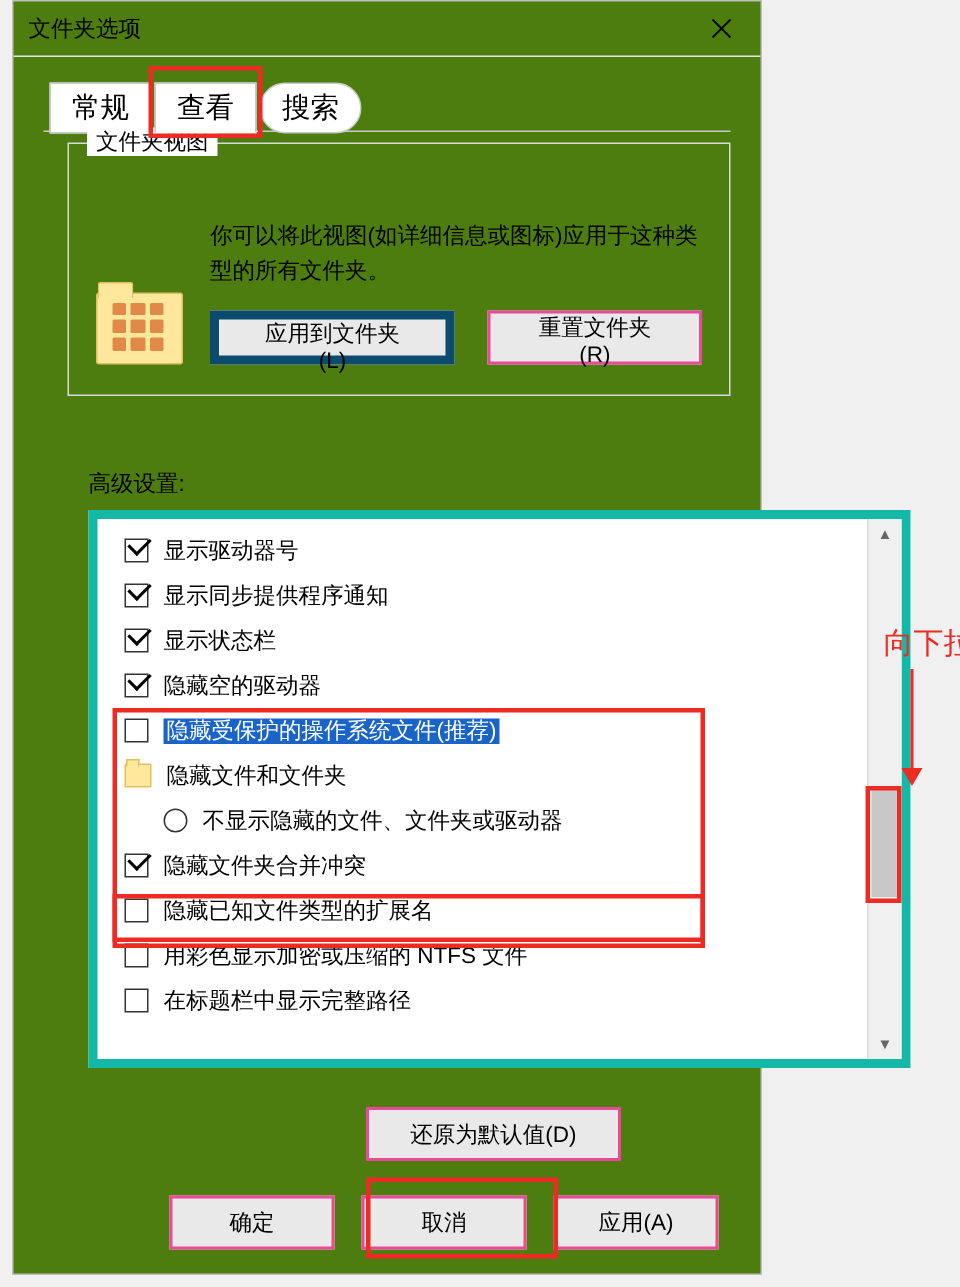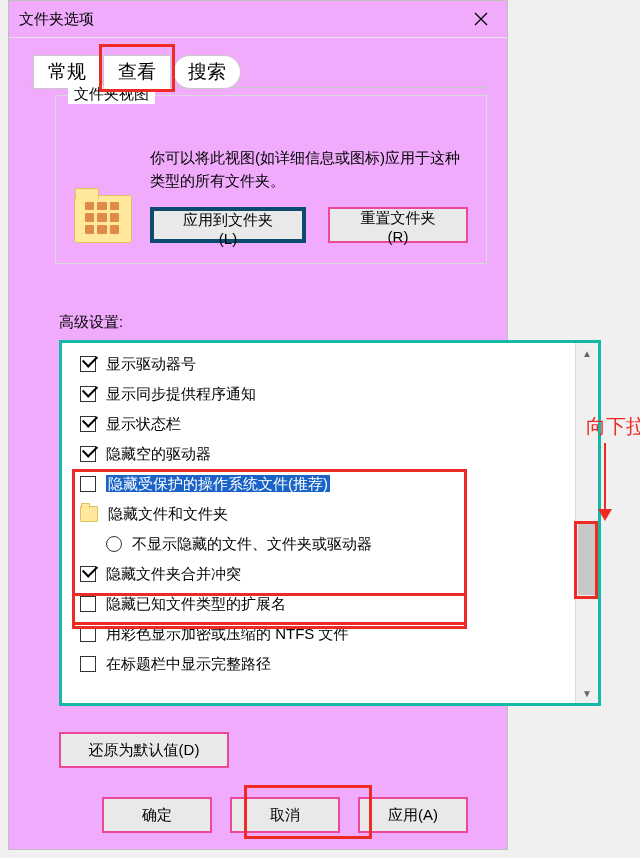--- a/index.html
+++ b/index.html
@@ -3,21 +3,21 @@
 <meta charset="utf-8">
 <style>
   html, body { margin:0; padding:0; }
   body {
     width:640px; height:858px;
     font-family:"Microsoft YaHei","Segoe UI",sans-serif;
     font-size:15px; color:#000; background:#f0f0f0;
     position:relative; overflow:hidden;
   }
   .window { position:absolute; left:8px; top:0; width:500px; height:850px;
-    background:#f0abfc; border:1px solid #bfbfbf; box-sizing:border-box; }
+    background:#4d7c0f; border:1px solid #bfbfbf; box-sizing:border-box; }
   
   .titlebar { height:36px; display:flex; align-items:center; padding:0 4px 0 10px;
     border-bottom:1px solid #e5e5e5; }
   .titlebar .title { flex:1; font-size:15px; }
   .closebtn { width:44px; height:30px; display:flex; align-items:center; justify-content:center;
     font-size:18px; font-family:Arial,sans-serif; cursor:default; }
   
   .tabstrip { position:relative; height:38px; margin-top:12px; }
   .tabstrip .baseline { position:absolute; left:20px; right:20px; bottom:0; height:1px;
     background:#c8c8c8; }
@@ -43,26 +43,26 @@
     border-radius:2px; position:relative; margin-top:6px; flex:none; }
   .folder-ico:before { content:""; position:absolute; left:0; top:-8px; width:22px; height:10px;
     background:#ffe79c; border:1px solid #e0c060; border-bottom:none; border-radius:2px 2px 0 0; }
   .folder-grid { position:absolute; left:10px; top:6px; width:34px; height:32px;
     display:grid; grid-template:repeat(3,1fr)/repeat(3,1fr); gap:3px; }
   .folder-grid i { background:#e08a4a; display:block; border-radius:1px; }
   .gb-text { flex:1; font-size:15px; line-height:1.55; }
   .gb-buttons { display:flex; gap:22px; margin-top:14px; }
   .wbtn { height:36px; padding:0 22px; border:2px solid #ec4899; background:#e9e9e9;
     font-family:inherit; font-size:15px; cursor:default; }
-  .wbtn.primary { border:4px solid #0c4a6e; background:#e9e9e9; }
+  .wbtn.primary { border:6px solid #0c4a6e; background:#e9e9e9; }
   
   .adv-label { margin-top:40px; font-size:15px; }
   
   .listouter { position:relative; margin-top:8px; height:360px;
-    border:3px solid #14b8a6; background:#fff; }
+    border:6px solid #14b8a6; background:#fff; }
   .listbody { position:absolute; left:0; top:0; right:22px; bottom:0; overflow:hidden;
     padding:6px 4px 0 18px; box-sizing:border-box; }
   .row { display:flex; align-items:center; height:30px; font-size:15px; white-space:nowrap; }
   .row.indent { padding-left:26px; }
   .chk, .rad { width:16px; height:16px; margin-right:10px; flex:none;
     border:1px solid #333; background:#fff; position:relative; box-sizing:border-box; }
   .rad { border-radius:50%; }
   .chk.on:after { content:""; position:absolute; left:2px; top:-2px; width:12px; height:7px;
     border-left:2px solid #000; border-bottom:2px solid #000; transform:rotate(-45deg); }
   .rad.on:after { content:""; position:absolute; left:3px; top:3px; width:8px; height:8px;
@@ -79,39 +79,39 @@
     align-items:center; justify-content:center; font-size:10px; color:#666; }
   .sbar .arrow.up { top:0; } .sbar .arrow.dn { bottom:0; }
   .sbar .thumb { position:absolute; left:2px; width:18px; top:180px; height:72px;
     background:#c8c8c8; border-radius:1px; }
   
   .hl { position:absolute; border:3px solid #ee2a24; pointer-events:none; box-sizing:border-box; }
   #hl1 { left:10px; top:126px; width:395px; height:156px; }
   #hl2 { left:10px; top:250px; width:395px; height:36px; }
   #hl-sb { left:auto; right:0px; top:178px; width:24px; height:78px; }
   
-  .restore-row { display:flex; justify-content:flex-start; margin-top:26px; }
+  .restore-row { display:flex; justify-content:center; margin-top:26px; }
   
   .listouter .ann-wrap { position:absolute; right:-52px; top:72px; width:64px;
     pointer-events:none; }
   .listouter .ann-wrap .t { color:#ee2a24; font-size:20px; line-height:22px; }
   .listouter .ann-wrap .arrow-dn { position:relative; margin:6px 0 0 18px; width:2px; height:76px;
     background:#ee2a24; }
   .listouter .ann-wrap .arrow-dn:after { content:""; position:absolute; left:-6px; bottom:-2px;
     border-left:7px solid transparent; border-right:7px solid transparent;
     border-top:12px solid #ee2a24; }
   
   .btnrow { position:absolute; left:0; right:0; bottom:16px; display:flex;
-    justify-content:flex-end; gap:18px; padding-right:39px; }
+    justify-content:flex-end; gap:18px; padding-right:28px; }
   .btnrow .wbtn { width:110px; padding:0; text-align:center; }
   .hl-ok { position:absolute; bottom:10px; width:122px; height:48px; border:3px solid #ee2a24;
     pointer-events:none; z-index:3; }
 
   
-  .groupbox { margin-left:26px; margin-right:0; }
+  .groupbox { margin-left:16px; margin-right:0; }
 
   
   .colwrap { position:absolute; left:30px; top:178px; width:540px; }
 
   
   .listouter { width:536px; }
 
 </style>
 </head>
 <body>

